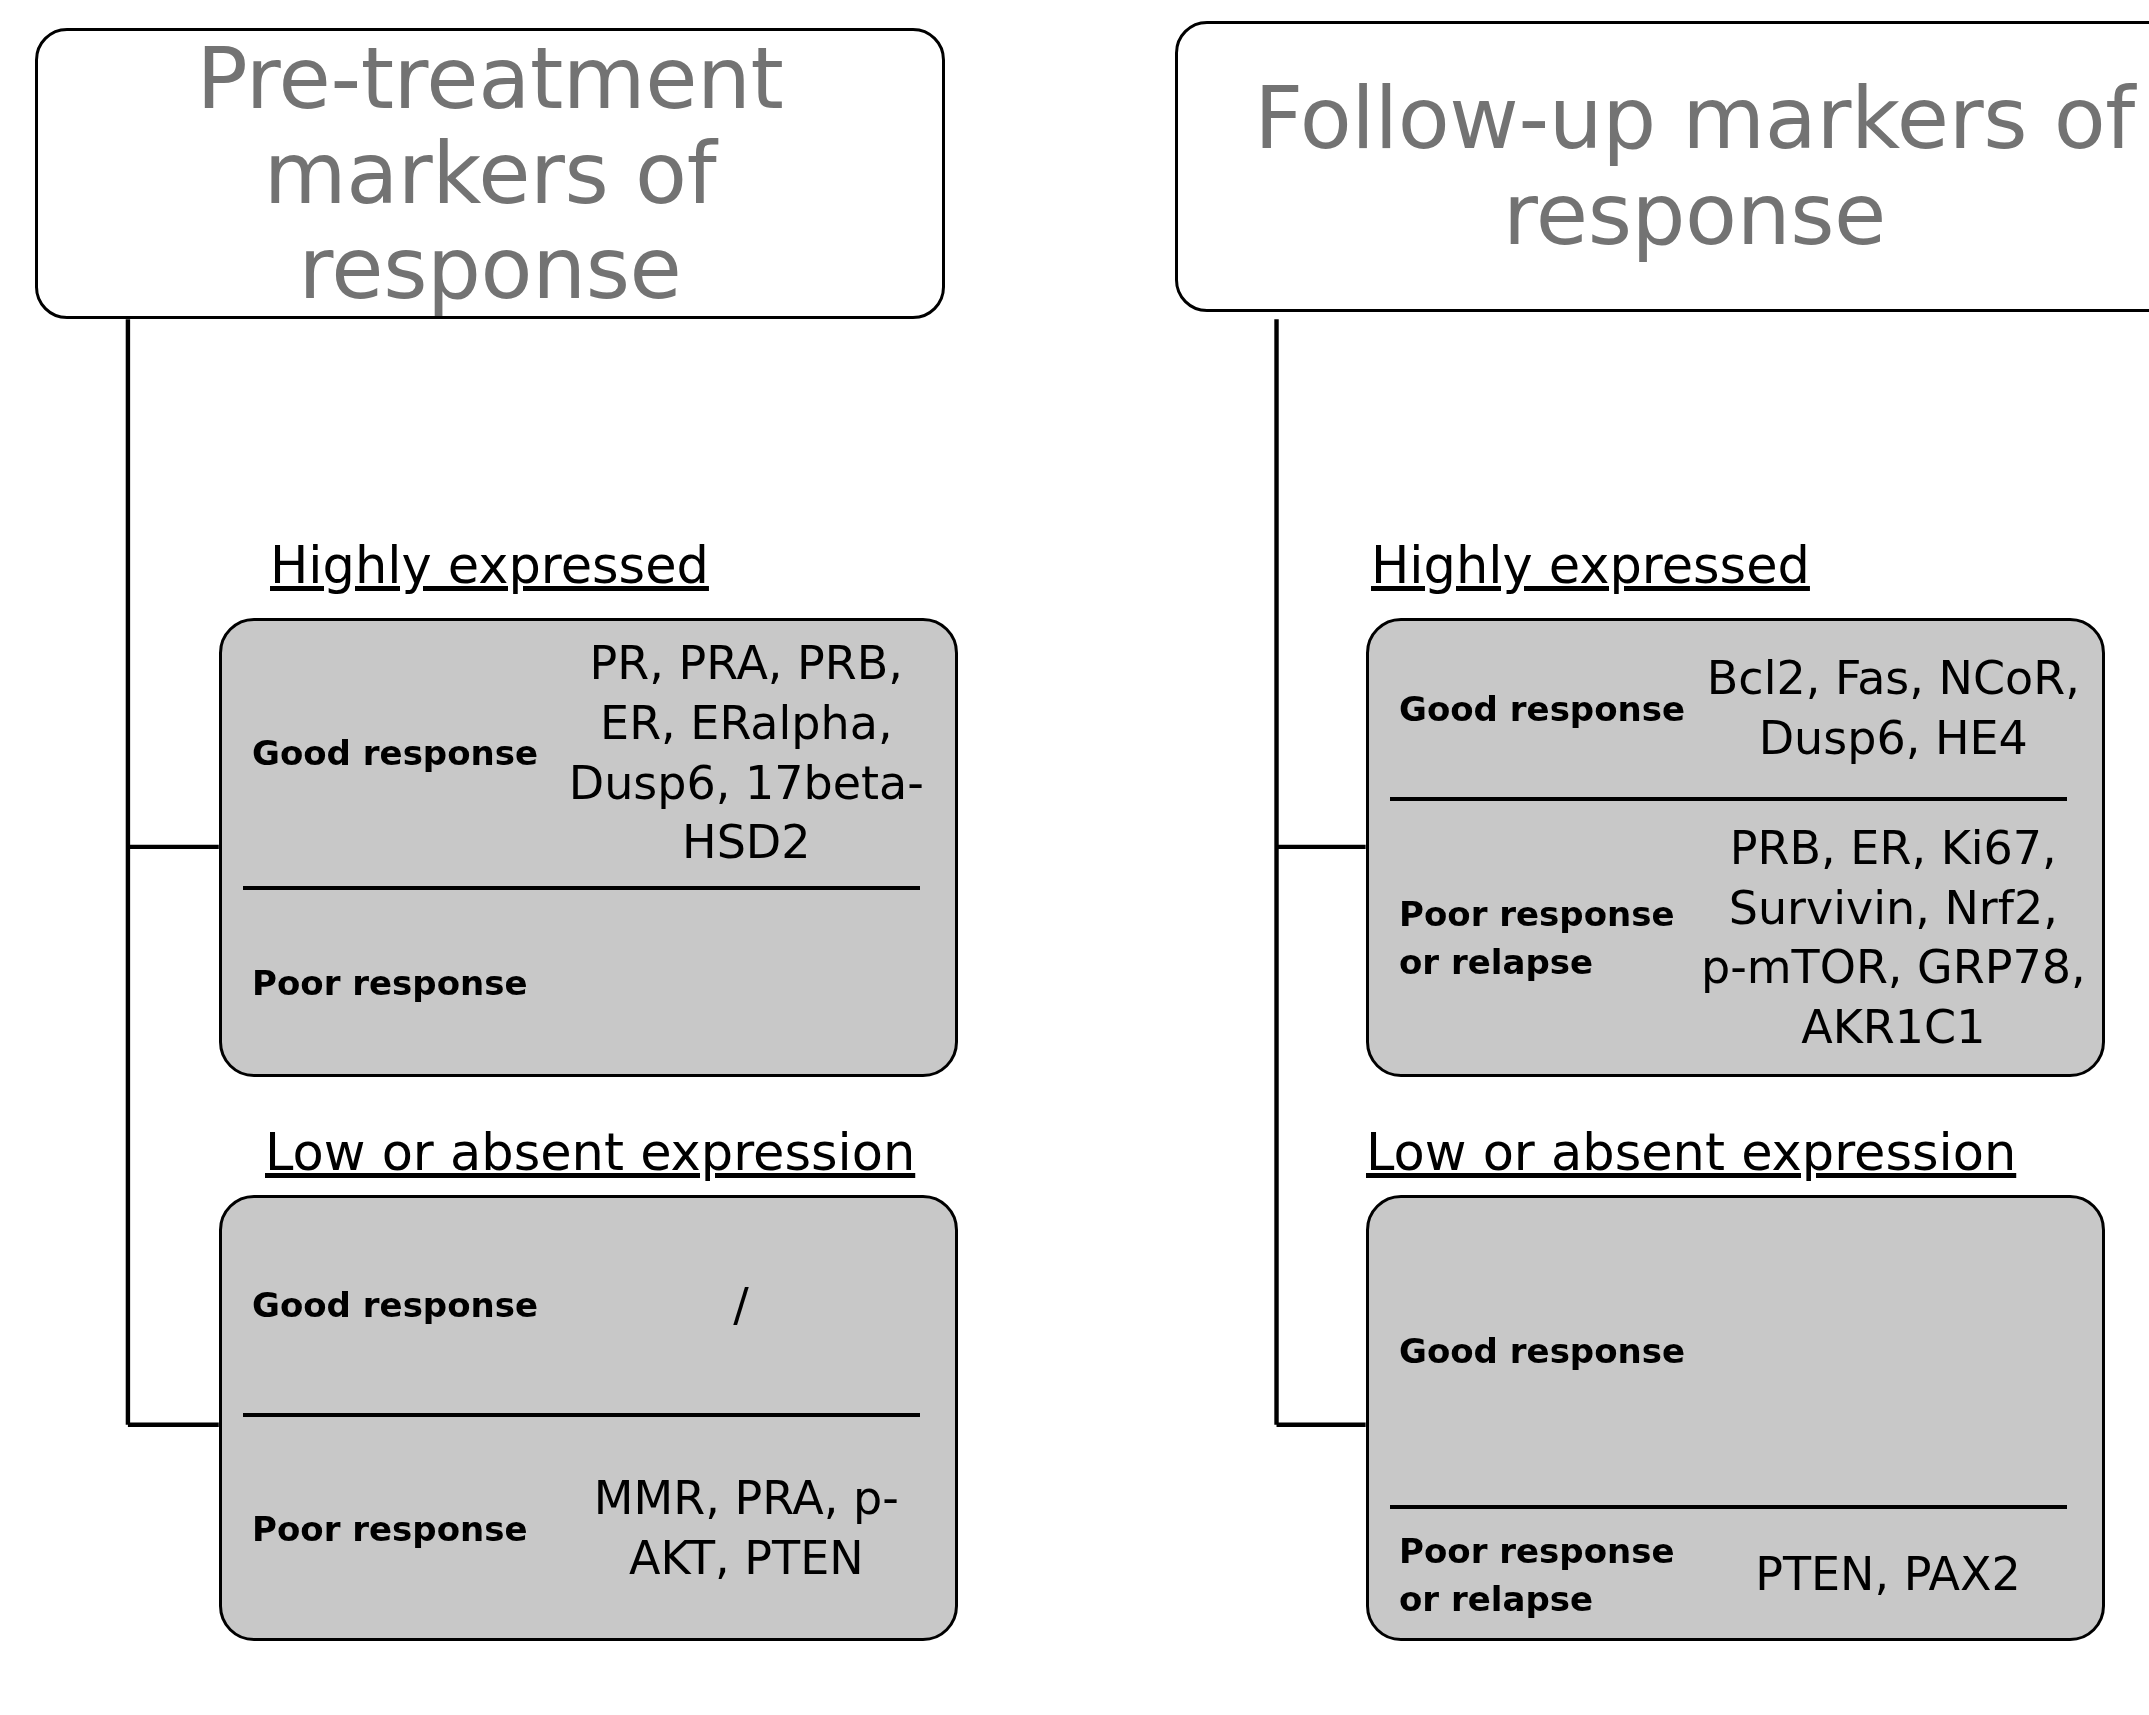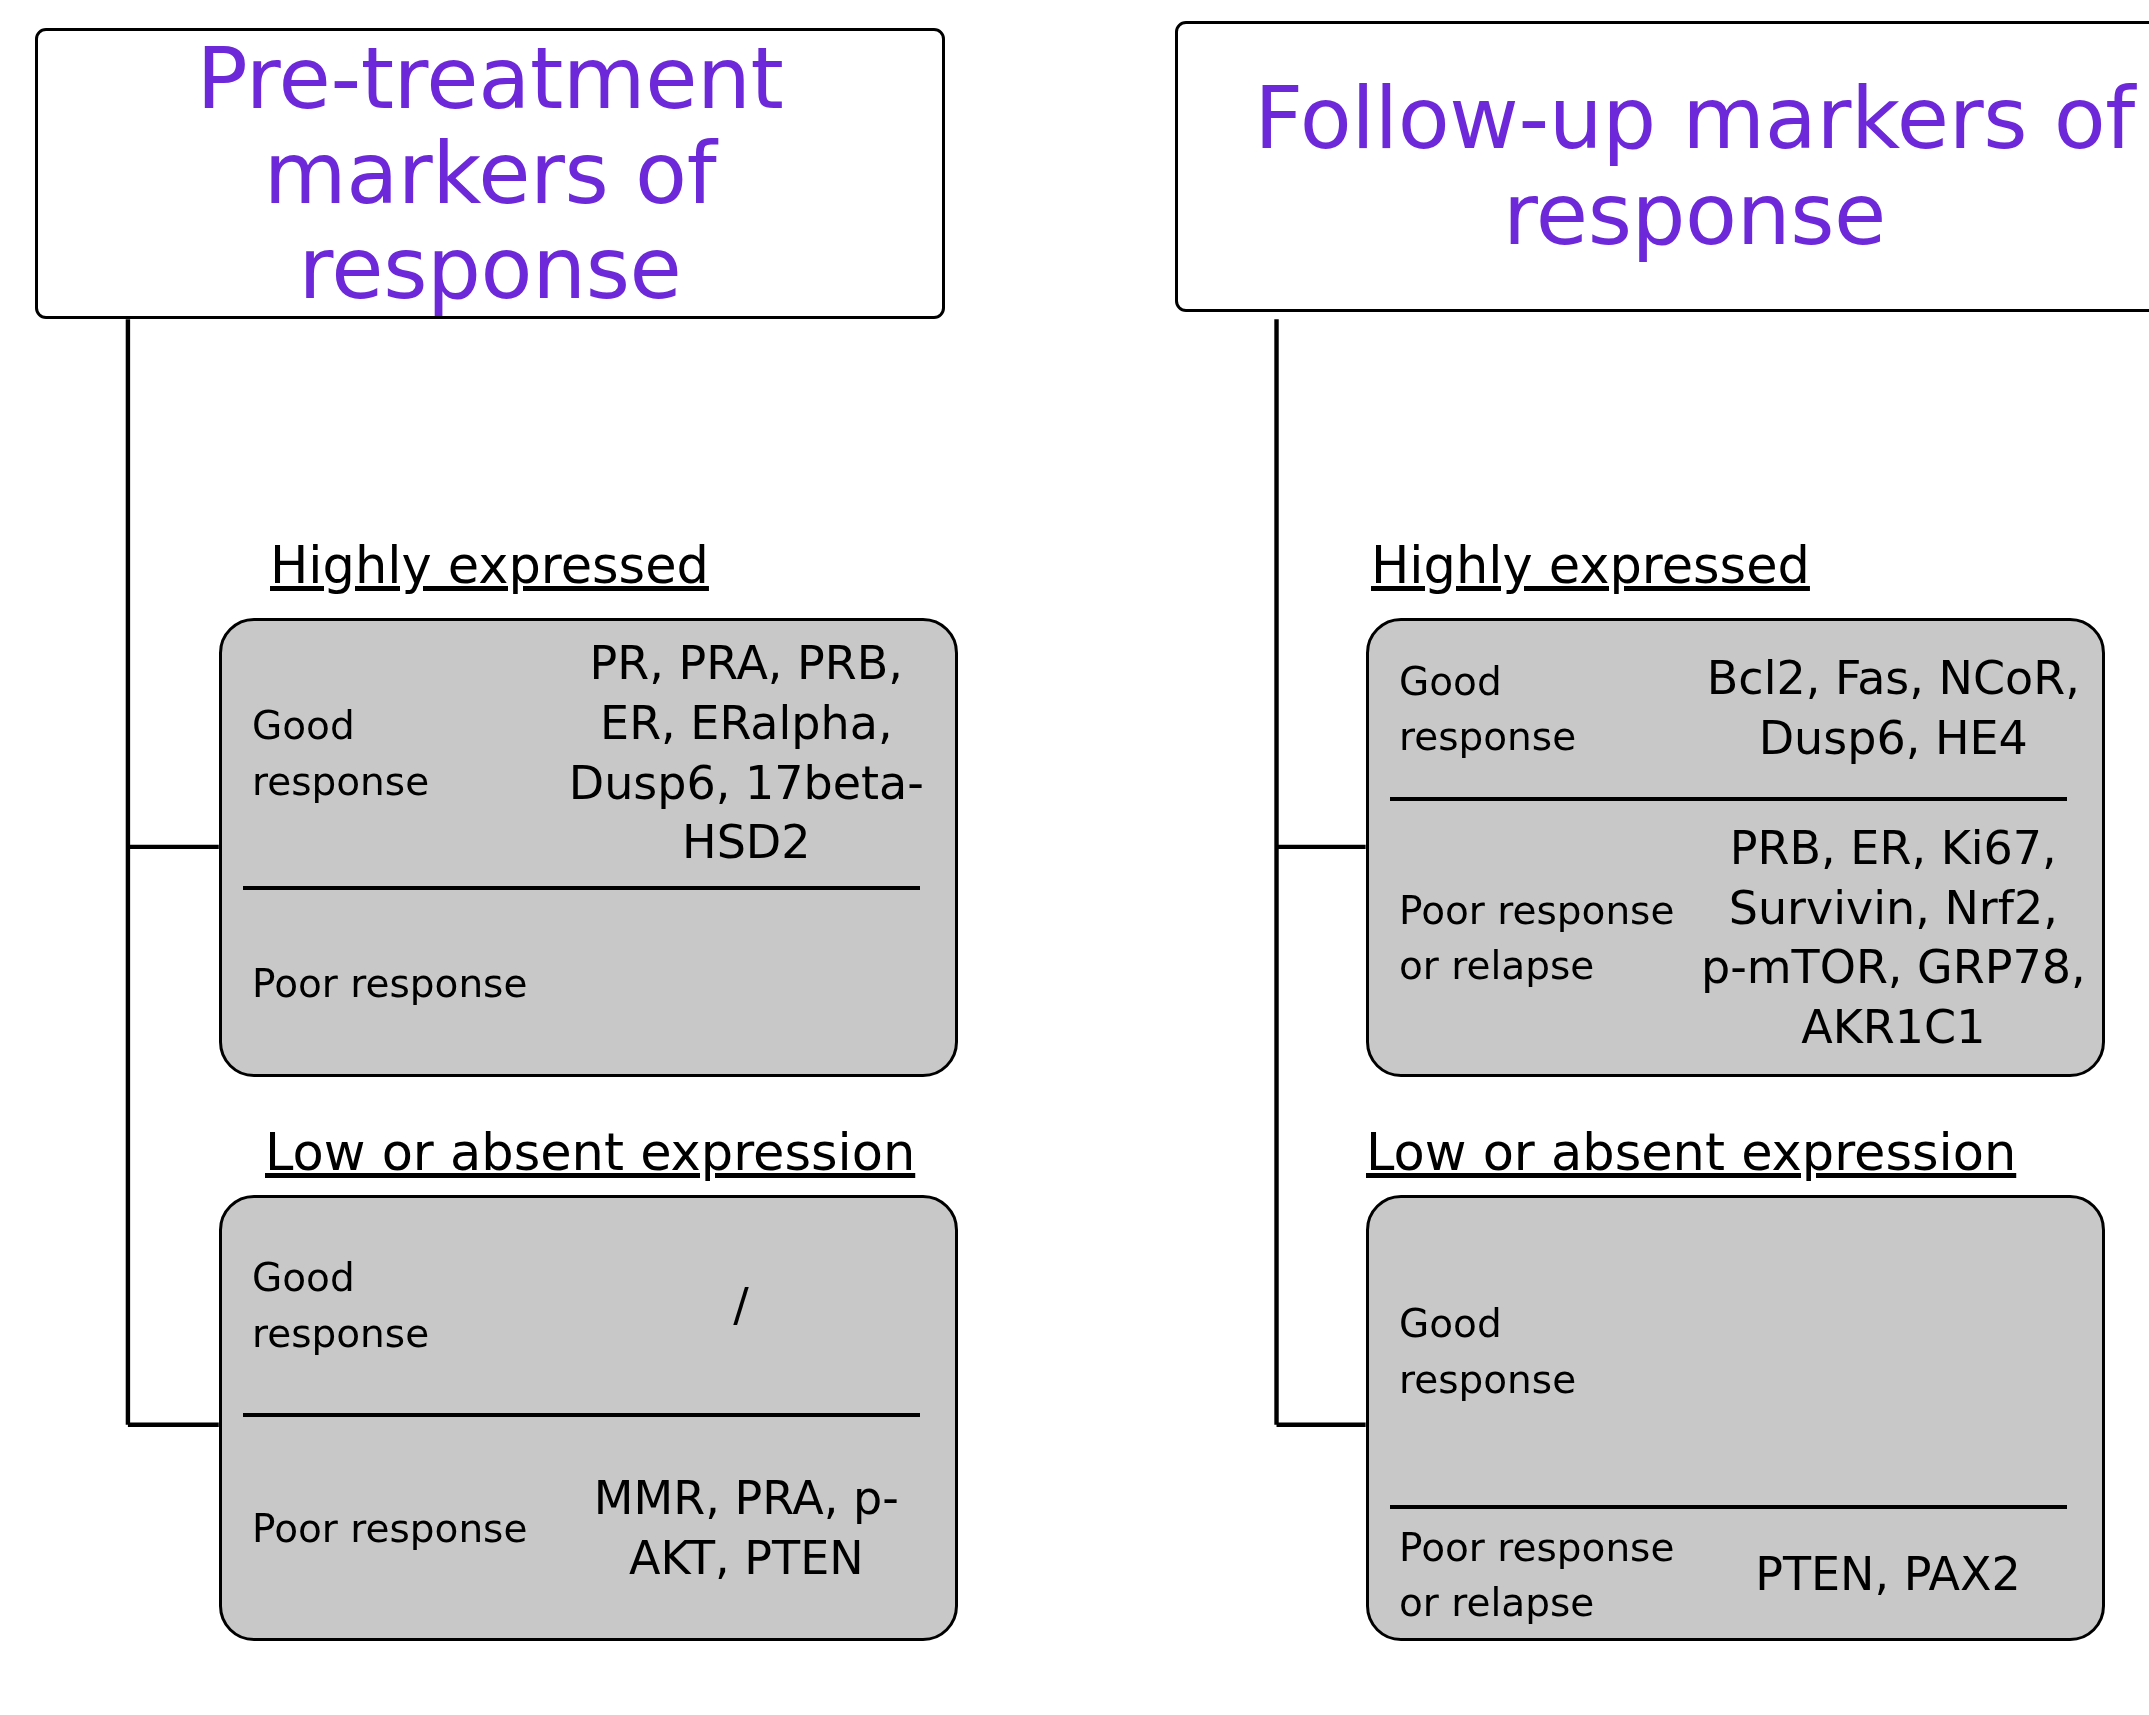--- a/index.html
+++ b/index.html
@@ -19,28 +19,28 @@
     height: 1715px;
     background: #ffffff;
   }
 
   
   .title-box {
     position: absolute;
     box-sizing: border-box;
     background: #ffffff;
     border: 3.5px solid #000000;
-    border-radius: 11px;
+    border-radius: 32px;
     display: flex;
     align-items: center;
     justify-content: center;
     text-align: center;
     line-height: 1.12;
     font-size: 85px;
-    color: #6d28d9;
+    color: #737373;
     letter-spacing: -0.4px;
     padding: 0 23px;
   }
   #title-left  { left: 35px;  top: 28px; width: 910px; height: 291px; }
   #title-right { left: 1175px; top: 21px; width: 1039px; height: 291px; }
 
   
   .section-caption {
     position: absolute;
     font-size: 51px;
@@ -76,23 +76,24 @@
     width: 100%;
     padding: 0 16px 0 30px;
   }
   .gb-divider {
     height: 4.4px;
     background: #000000;
     margin: 0 35px 0 21px;
   }
   .gb-label {
     flex: 0 0 291px;
-    font-size: 39px;
+    font-size: 34px;
     line-height: 1.42;
     color: #000000;
+    font-weight: bold;
   }
   .gb-value {
     flex: 1 1 auto;
     font-size: 46px;
     line-height: 1.30;
     color: #000000;
     padding-left: 10.6px;
     text-align: center;
   }
   .gb-value.center {

